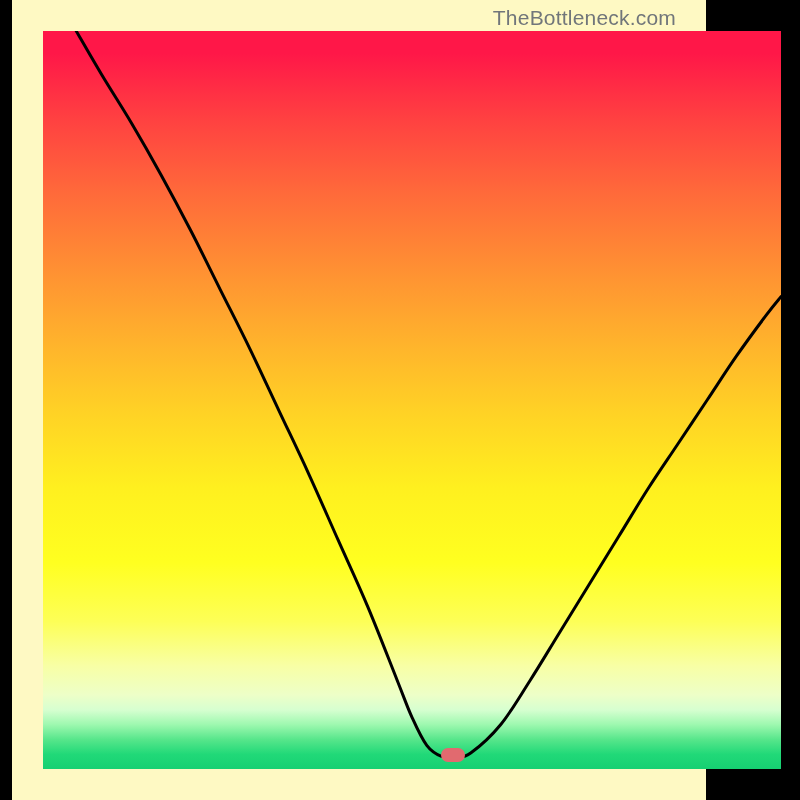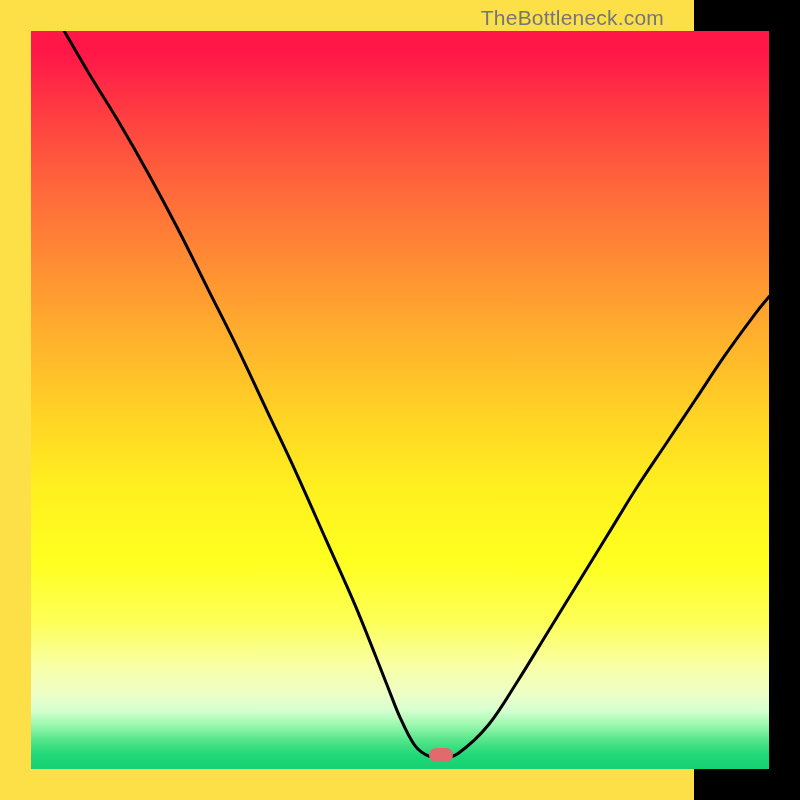--- a/index.html
+++ b/index.html
@@ -6,25 +6,25 @@
     margin: 0;
     padding: 0;
     width: 800px;
     height: 800px;
     background: #000;
     overflow: hidden;
     font-family: Arial, Helvetica, sans-serif;
   }
   .frame {
     position: absolute;
-    left: 0;
+    left: 12px;
     top: 0;
     width: 694px;
     height: 800px;
-    background: #fde047;
+    background: #fef9c3;
   }
   .plot-area {
     position: absolute;
     left: 31px;
     top: 31px;
     width: 738px;
     height: 738px;
     overflow: hidden;
   }
   .bg-gradient {

